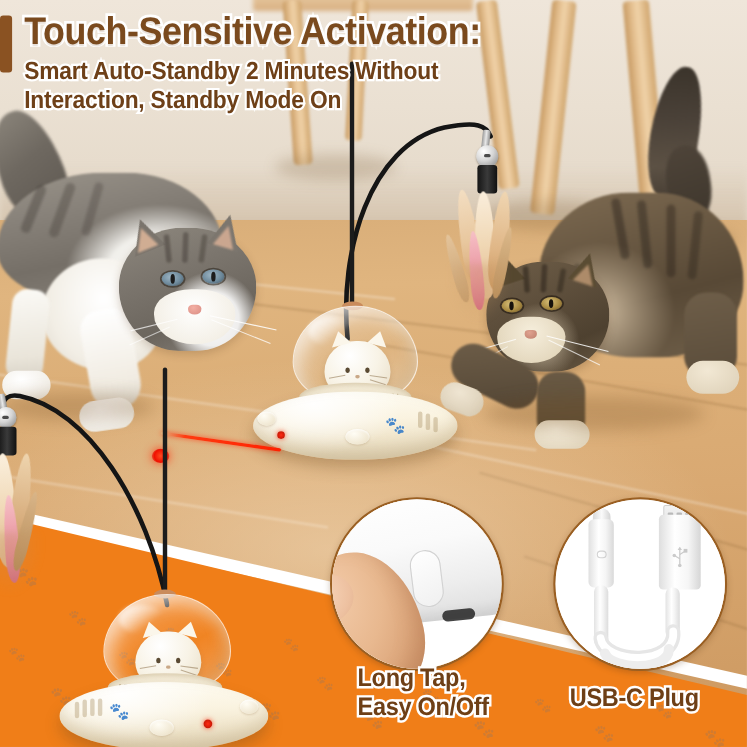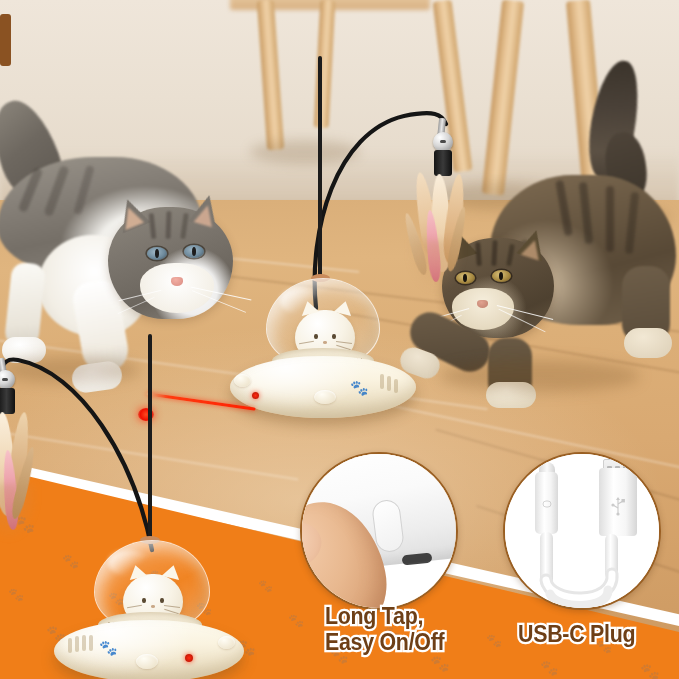--- a/index.html
+++ b/index.html
@@ -638,20 +638,27 @@
     <div class="cable" style="left:100px; top:80px; width:13px; height:46px;"></div>
 
     <svg width="158" height="158" viewBox="0 0 158 158" style="position:absolute; left:0; top:0;">
       <path d="M41 126 C 44 150, 110 152, 107 120" fill="none" stroke="#E6E6E6" stroke-width="13" stroke-linecap="round"></path>
       <path d="M41 126 C 44 150, 110 152, 107 120" fill="none" stroke="#FFFFFF" stroke-width="7" stroke-linecap="round"></path>
       <path d="M45 140 C 52 156, 104 156, 103 136" fill="none" stroke="#EDEDED" stroke-width="9" stroke-linecap="round"></path>
     </svg>
   </div>
 
   <div class="hl-accent"></div>
+  <div class="headline">
+    <div class="hl1">Touch-Sensitive Activation:</div>
+    <div class="hl2">
+      <span>Smart Auto-Standby 2 Minutes Without</span>
+      <span>Interaction, Standby Mode On</span>
+    </div>
+  </div>
 
   <div class="cap cap-long">
     <span>Long Tap,</span>
     <span>Easy On/Off</span>
   </div>
   <div class="cap cap-usb">
     <span>USB-C Plug</span>
   </div>
 
 </div>

